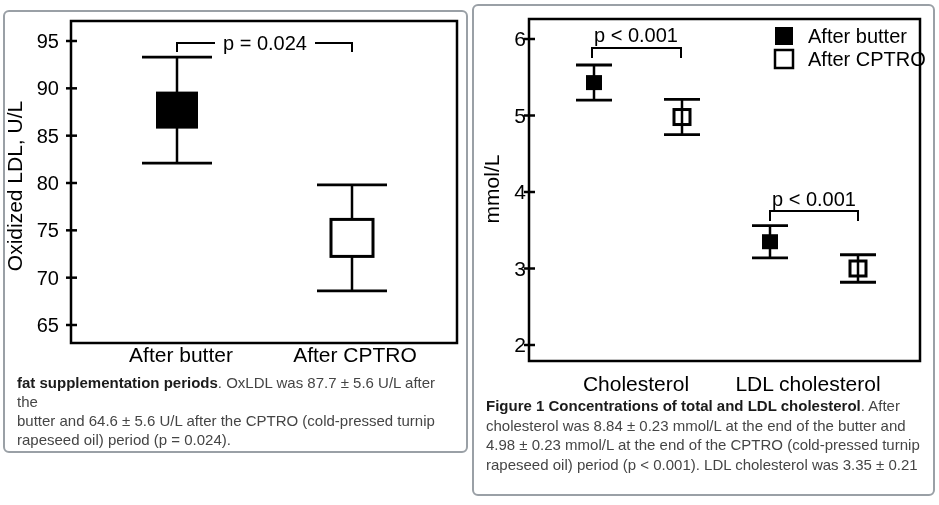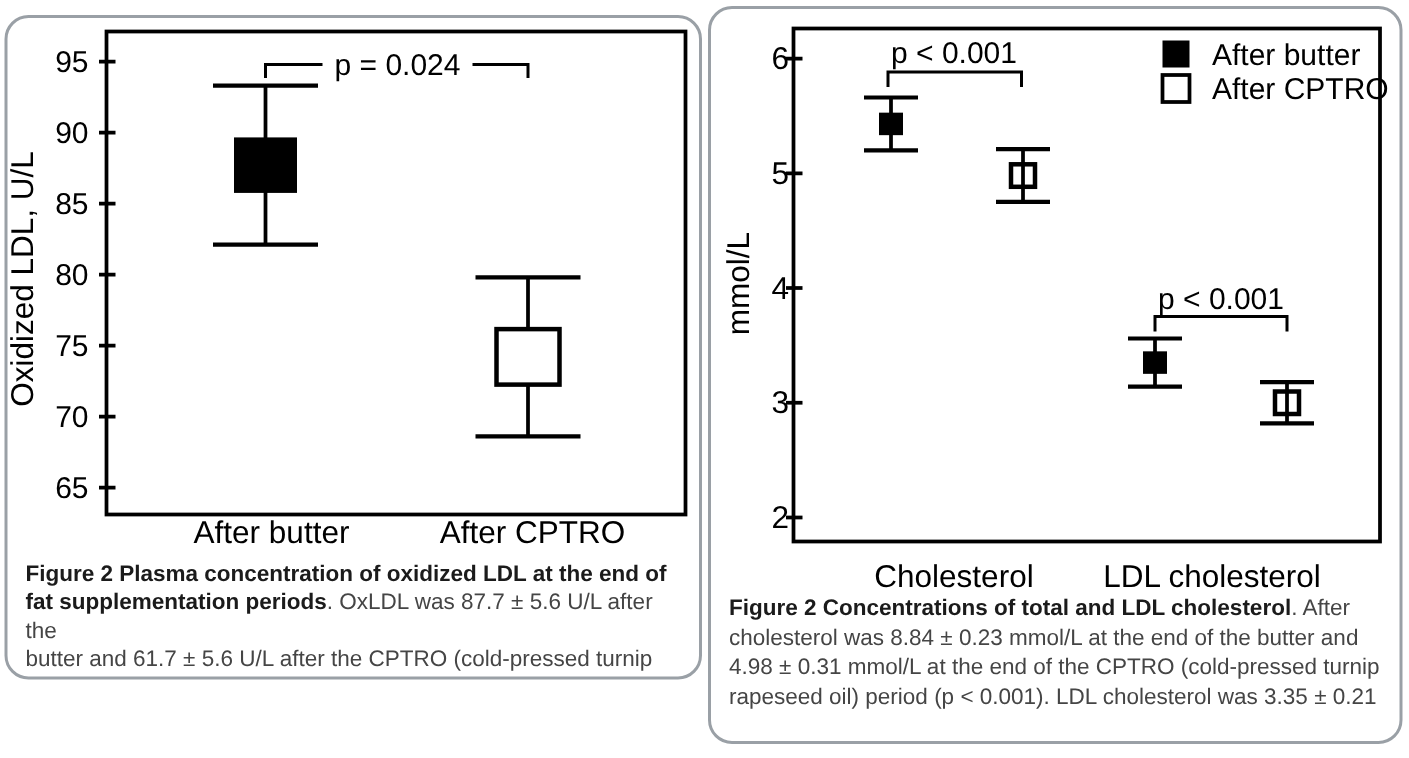--- a/index.html
+++ b/index.html
@@ -1,18 +1,18 @@
 <!DOCTYPE html>
 <html><head>
 <meta charset="utf-8">
 <style>
   html,body{margin:0;padding:0;background:#ffffff;width:939px;height:505px;overflow:hidden;
     font-family:"Liberation Sans",sans-serif;}
   .stage{position:relative;width:939px;height:505px;background:#fff;}
-  .card{position:absolute;background:#fff;border:2px solid #9aa0a6;border-radius:16px;box-sizing:border-box;}
+  .card{position:absolute;background:#fff;border:2px solid #9aa0a6;border-radius:6px;box-sizing:border-box;}
   #card-fig2{left:3px;top:10px;width:465px;height:443px;}
   #card-fig3{left:472px;top:4px;width:463px;height:492px;}
   .plot-svg{position:absolute;left:0;top:0;}
   .caption{position:absolute;left:12px;right:8px;font-size:15px;color:#454545;}
   #caption-fig2{top:361px;line-height:19px;}
   #caption-fig3{top:390px;line-height:19.5px;}
   .caption .seg-b{font-weight:bold;color:#1b1b1b;}
   .caption .seg-r{font-weight:normal;color:#454545;}
   svg text{fill:#000;}
 </style>
@@ -47,23 +47,23 @@
         <line x1="137" y1="151.1204299999999" x2="207" y2="151.1204299999999" stroke="#000000" stroke-width="2.8"></line>
         <rect x="151" y="79.60690999999997" width="42" height="37" fill="#000000" stroke="#000000" stroke-width="0"></rect>
         <line x1="347" y1="172.89384" x2="347" y2="278.9208799999999" stroke="#000000" stroke-width="2.5"></line>
         <line x1="312" y1="172.89384" x2="382" y2="172.89384" stroke="#000000" stroke-width="2.8"></line>
         <line x1="312" y1="278.9208799999999" x2="382" y2="278.9208799999999" stroke="#000000" stroke-width="2.8"></line>
         <rect x="326" y="207.40735999999995" width="42" height="37" fill="#fff" stroke="#000000" stroke-width="3"></rect>
         <text x="176" y="350" text-anchor="middle" font-size="21">After butter</text>
         <text x="350" y="350" text-anchor="middle" font-size="21">After CPTRO</text>
       </svg>
     <div class="caption" id="caption-fig2">
-        <div><span class="seg-b">Figure 2 Plasma concentration of oxidized LDL at the end of</span></div>
         <div><span class="seg-b">fat supplementation periods</span><span class="seg-r">. OxLDL was 87.7 ± 5.6 U/L after the</span></div>
-        <div><span class="seg-r">butter and 61.7 ± 5.6 U/L after the CPTRO (cold-pressed turnip</span></div>
+        <div><span class="seg-r">butter and 64.6 ± 5.6 U/L after the CPTRO (cold-pressed turnip</span></div>
+        <div><span class="seg-r">rapeseed oil) period (p = 0.024).</span></div>
       </div>
   </div>
 
   <div class="card" id="card-fig3">
     <svg class="plot-svg" id="svg-fig3" width="459" height="388">
         <rect x="55" y="13" width="391" height="342" fill="none" stroke="#000000" stroke-width="2.5"></rect>
         <line x1="50" y1="33" x2="61" y2="33" stroke="#000000" stroke-width="2.5"></line>
         <text x="52" y="40" text-anchor="end" font-size="21">6</text>
         <line x1="50" y1="109.5" x2="61" y2="109.5" stroke="#000000" stroke-width="2.5"></line>
         <text x="52" y="116.5" text-anchor="end" font-size="21">5</text>
@@ -95,20 +95,20 @@
         <line x1="366" y1="276.27" x2="402" y2="276.27" stroke="#000000" stroke-width="2.8"></line>
         <rect x="376" y="255" width="16" height="15" fill="none" stroke="#000000" stroke-width="3"></rect>
         <text x="162" y="385" text-anchor="middle" font-size="21">Cholesterol</text>
         <text x="334" y="385" text-anchor="middle" font-size="21">LDL cholesterol</text>
         <rect x="301" y="21" width="18" height="18" fill="#000000" stroke="#000000" stroke-width="0"></rect>
         <text x="334" y="37" font-size="20">After butter</text>
         <rect x="301" y="44" width="18" height="18" fill="#fff" stroke="#000000" stroke-width="2.5"></rect>
         <text x="334" y="60" font-size="20">After CPTRO</text>
       </svg>
     <div class="caption" id="caption-fig3">
-        <div><span class="seg-b">Figure 2 Concentrations of total and LDL cholesterol</span><span class="seg-r">. After</span></div>
+        <div><span class="seg-b">Figure 1 Concentrations of total and LDL cholesterol</span><span class="seg-r">. After</span></div>
         <div><span class="seg-r">cholesterol was 8.84 ± 0.23 mmol/L at the end of the butter and</span></div>
-        <div><span class="seg-r">4.98 ± 0.31 mmol/L at the end of the CPTRO (cold-pressed turnip</span></div>
+        <div><span class="seg-r">4.98 ± 0.23 mmol/L at the end of the CPTRO (cold-pressed turnip</span></div>
         <div><span class="seg-r">rapeseed oil) period (p &lt; 0.001). LDL cholesterol was 3.35 ± 0.21</span></div>
       </div>
   </div>
 
 </div>
 
 </body></html>

